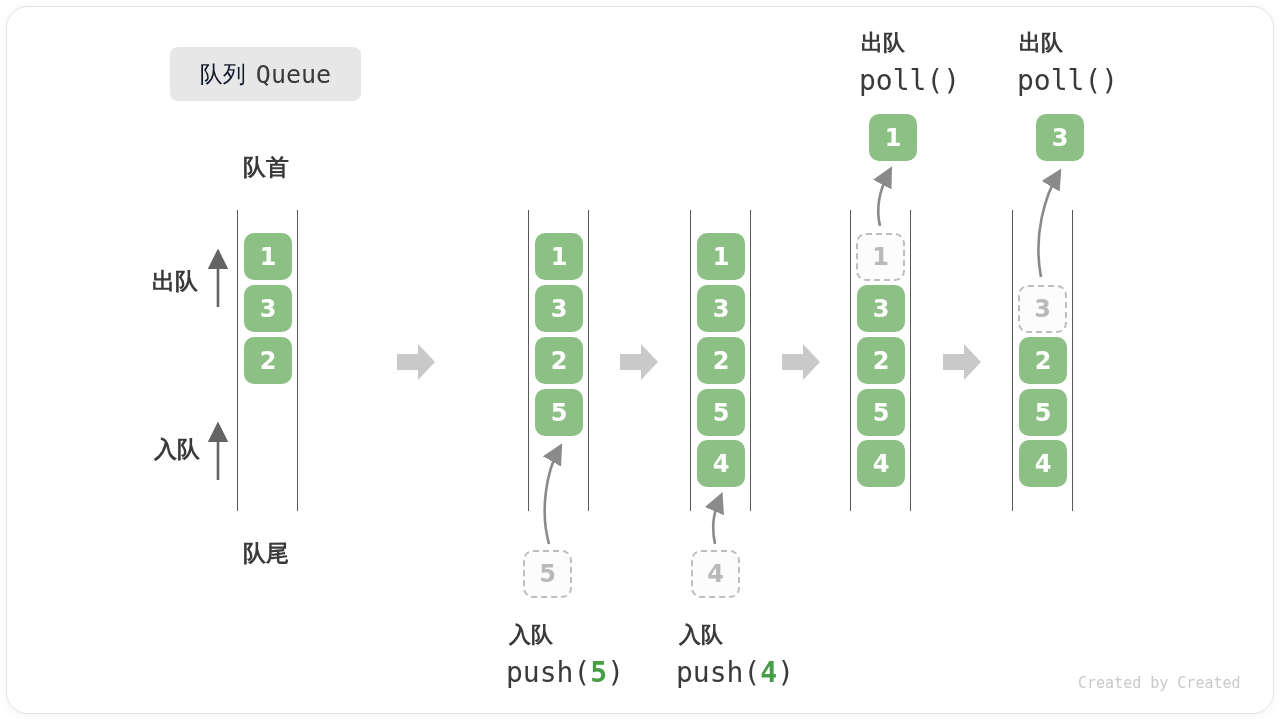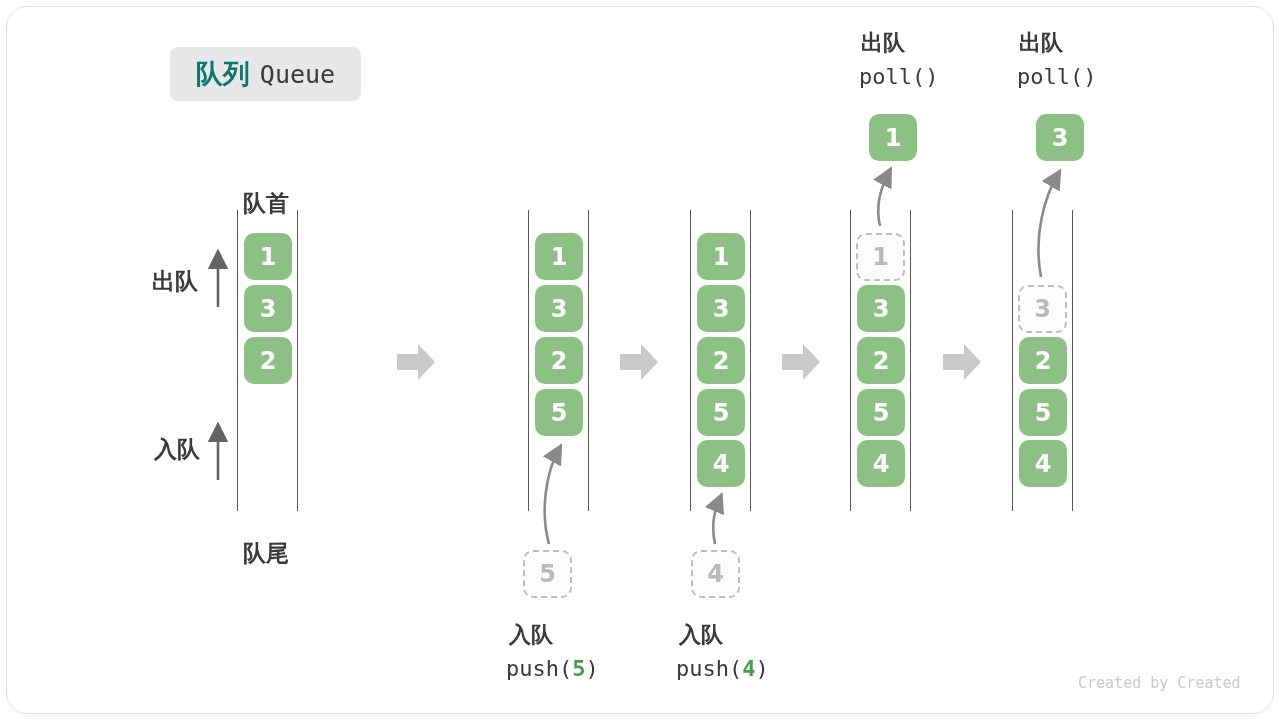--- a/index.html
+++ b/index.html
@@ -11,24 +11,24 @@
   .card{
     position:absolute;left:6px;top:6px;width:1266px;height:706px;
     background:#ffffff;border:1px solid #e3e3e3;border-radius:22px;
     box-shadow:0 1px 10px rgba(0,0,0,.05);
   }
   .title-badge{
     position:absolute;left:170px;top:47px;width:191px;height:54px;
     background:#e7e7e7;border-radius:8px;
     display:flex;align-items:center;justify-content:center;gap:10px;
   }
-  .title-zh{font-size:27px;font-weight:700;color:#0f766e;}
+  .title-zh{font-size:23px;font-weight:400;color:#0f172a;}
   .title-en{font-size:25px;font-family:"DejaVu Sans Mono","Liberation Mono",monospace;color:#3a3a3a;}
   .lbl{position:absolute;font-size:23px;font-weight:700;color:#3a3a3a;white-space:nowrap;}
-  .code{font-family:"DejaVu Sans Mono","Liberation Mono",monospace;font-weight:400;font-size:22px;color:#3a3a3a;white-space:nowrap;}
+  .code{font-family:"DejaVu Sans Mono","Liberation Mono",monospace;font-weight:400;font-size:28px;color:#3a3a3a;white-space:nowrap;}
   .op-zh{position:absolute;font-size:22px;font-weight:700;color:#3a3a3a;white-space:nowrap;}
   .op-code{position:absolute;}
   .op-arg{color:#469d46;font-weight:700;}
   .col{
     position:absolute;top:210px;width:61px;height:301px;
     border-left:1.5px solid #575757;border-right:1.5px solid #575757;
     box-sizing:border-box;
   }
   .cell{
     position:absolute;left:6px;width:48px;height:47px;border-radius:10px;
@@ -65,21 +65,21 @@
 <body>
 
 <div class="canvas">
   <div class="card"></div>
 
   <div class="title-badge">
     <span class="title-zh">队列</span>
     <span class="title-en">Queue</span>
   </div>
 
-  <div class="lbl" style="left:243px;top:152px;margin-top:36px;">队首</div>
+  <div class="lbl" style="left:243px;top:152px;">队首</div>
   <div class="lbl" style="left:243px;top:538px;">队尾</div>
 
   <div class="lbl" style="left:152px;top:266px;">出队</div>
   <div class="lbl" style="left:154px;top:434px;">入队</div>
 
   <div class="col" style="left:237px;">
     <div class="cell s1">1</div>
     <div class="cell s2">3</div>
     <div class="cell s3">2</div>
   </div>

